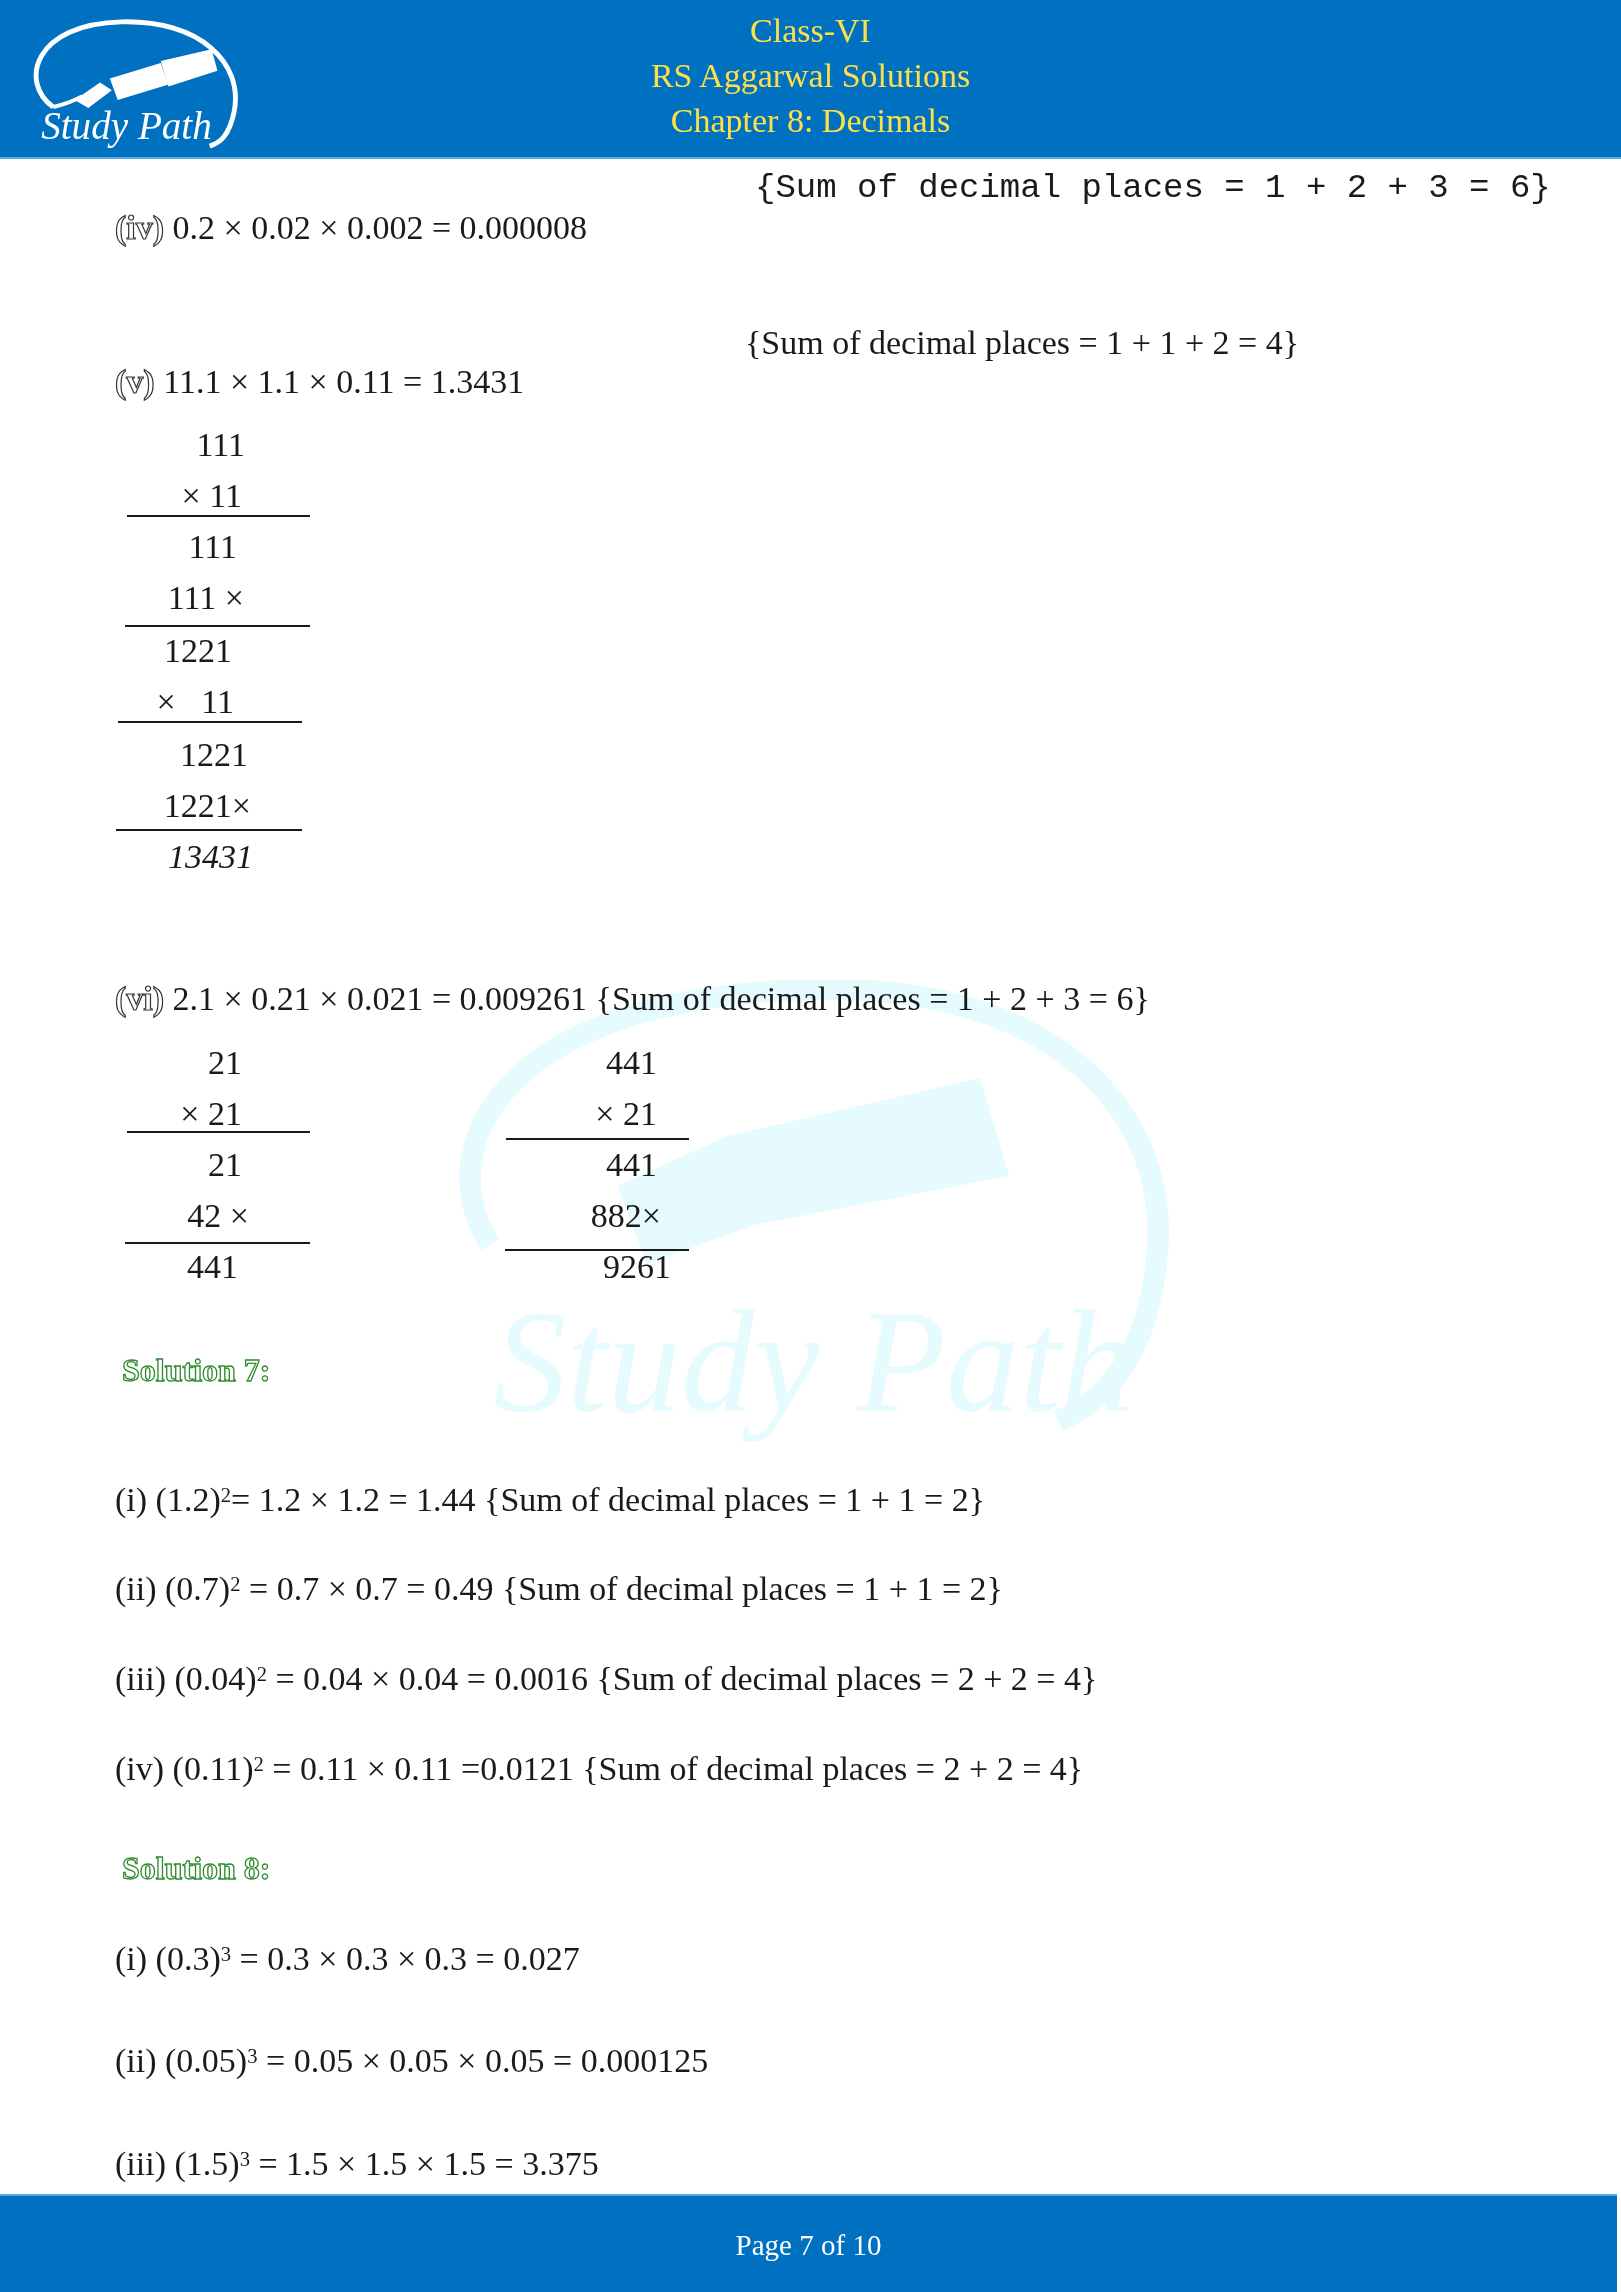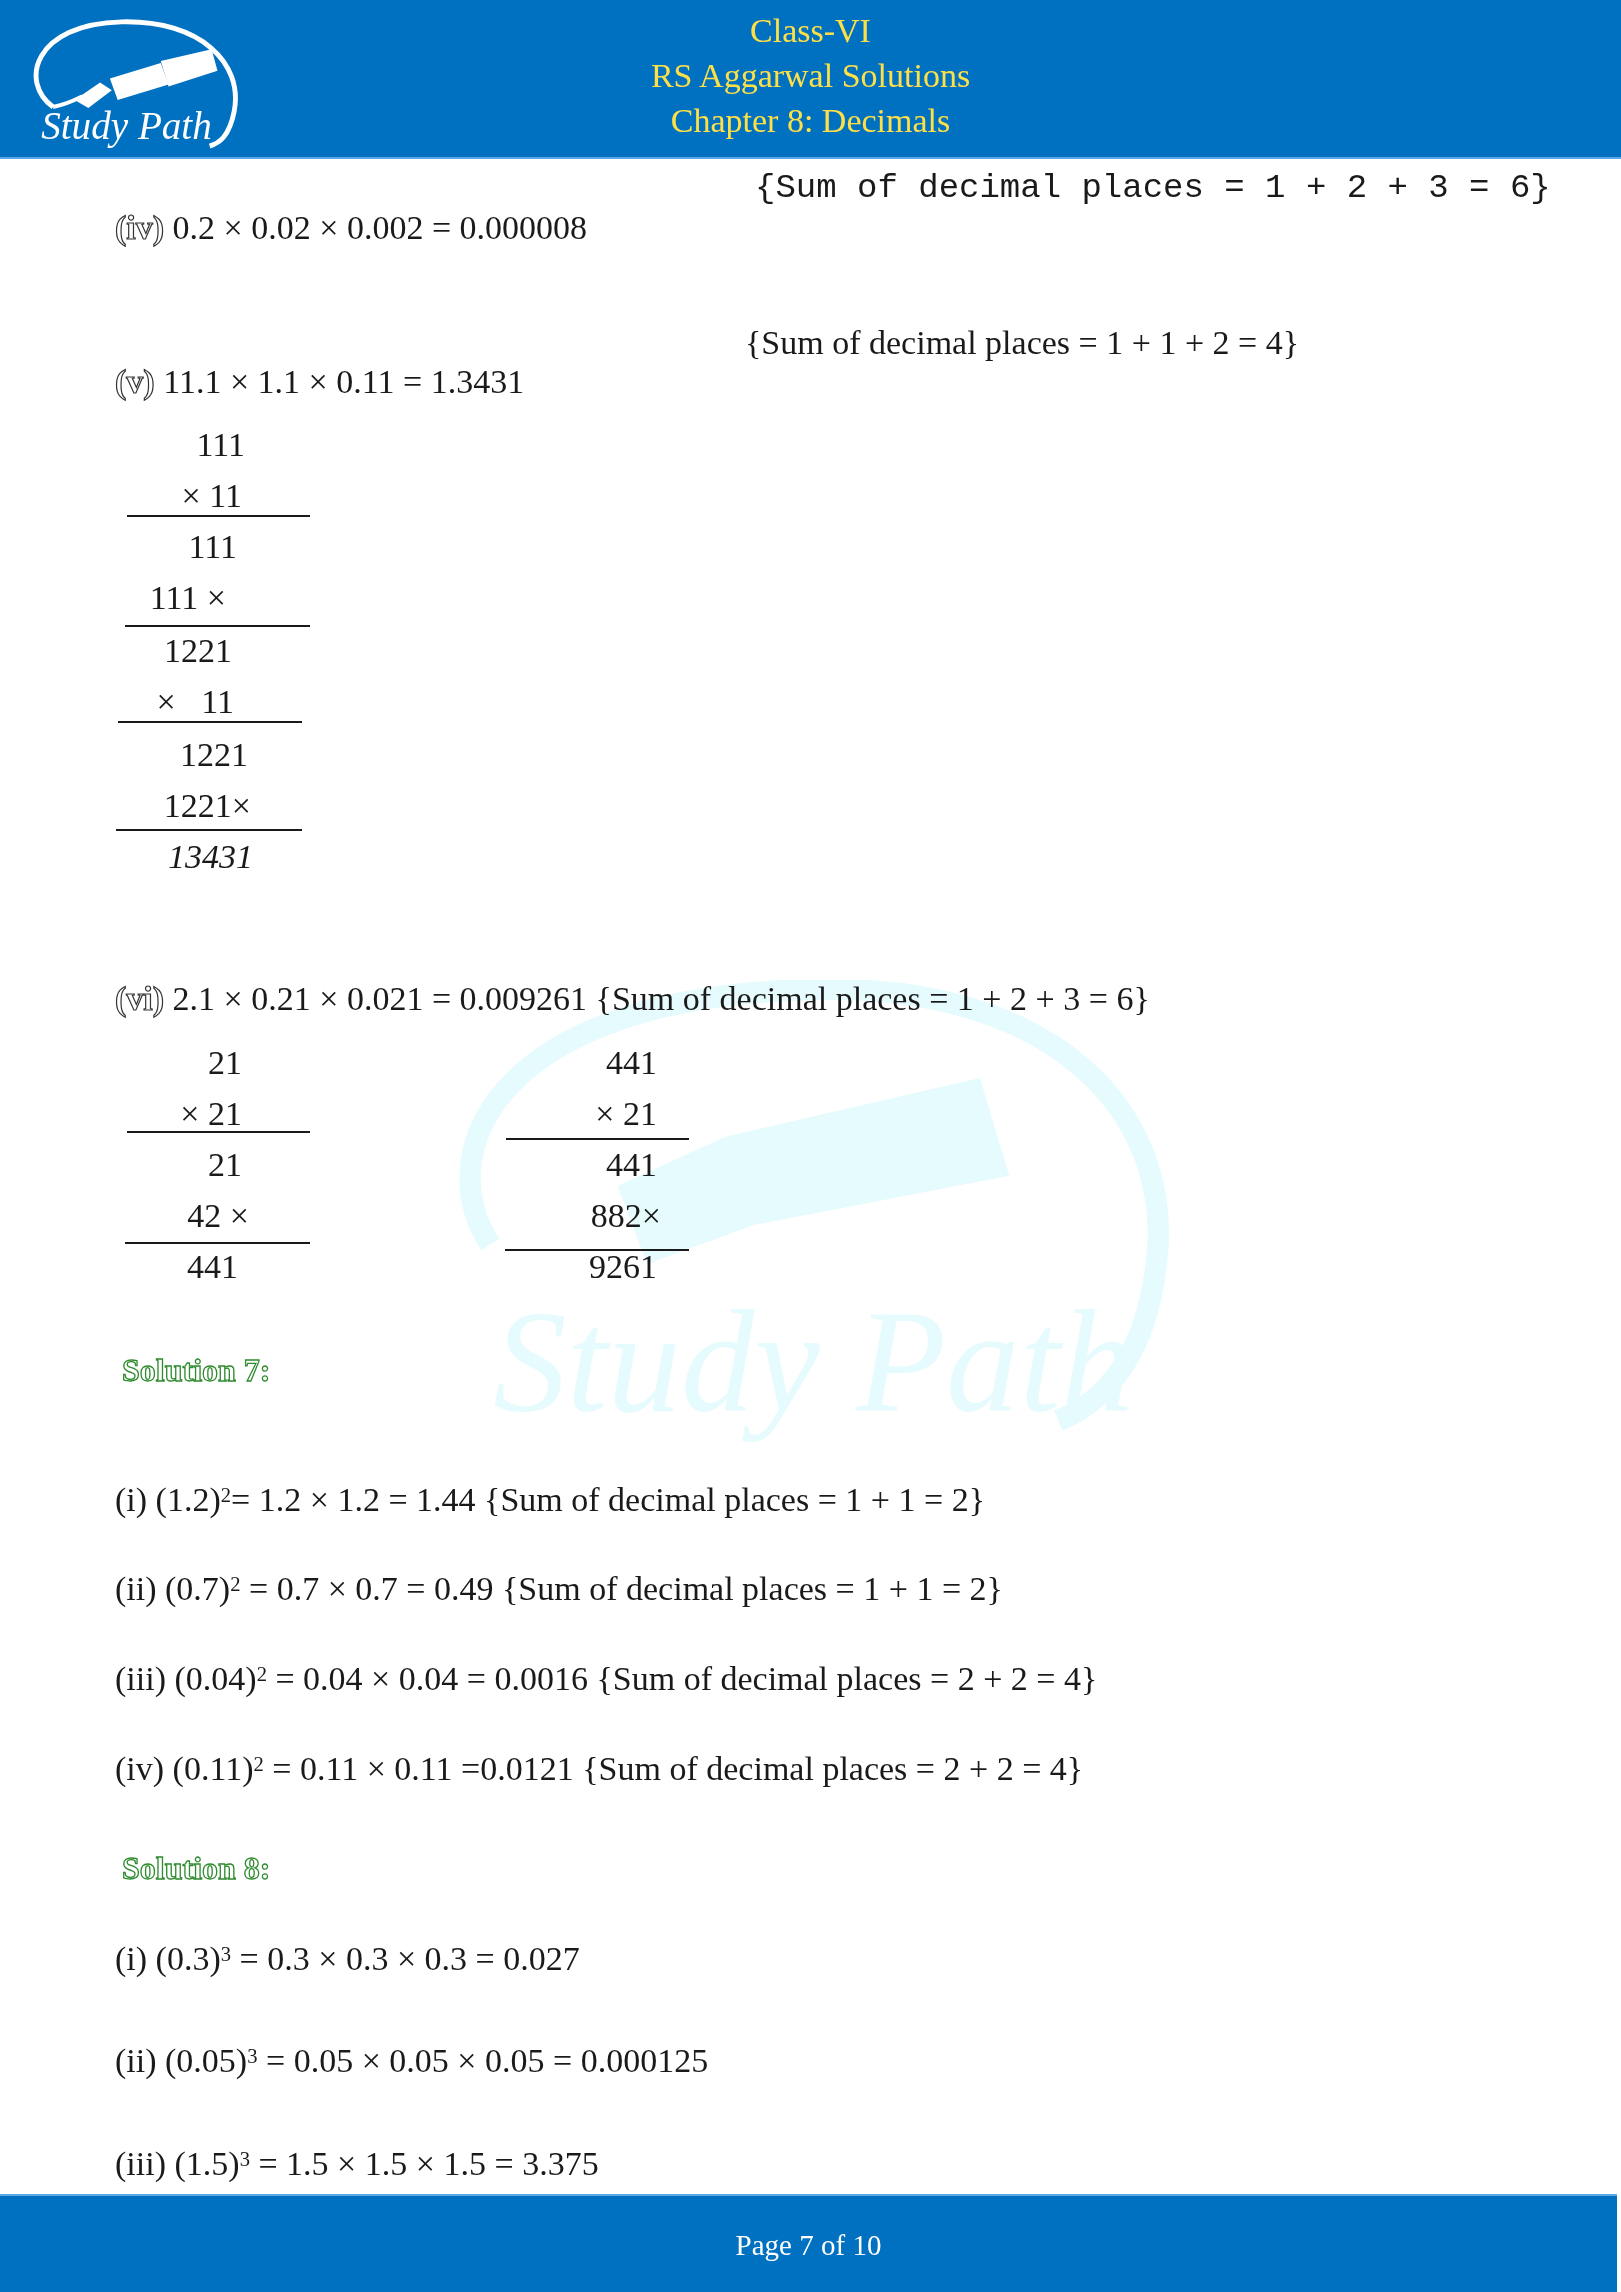--- a/index.html
+++ b/index.html
@@ -82,21 +82,21 @@
 <div class="line" style="left:98px; top:323px;">
   <span class="lbl-outline">(v)</span><span> 11.1 × 1.1 × 0.11 = 1.3431</span>
 </div>
 <div class="line" style="left:745px; top:323px;">{Sum of decimal places = 1 + 1 + 2 = 4}</div>
 
 <div>
   <div class="mul" style="left:118px; top:425px; width:127px;">111</div>
   <div class="mul" style="left:118px; top:476px; width:124px;">× 11</div>
   <div class="rule" style="left:127px; top:515px; width:183px;"></div>
   <div class="mul" style="left:118px; top:527px; width:119px;">111</div>
-  <div class="mul" style="left:104px; top:578px; width:122px;">111 ×</div>
+  <div class="mul" style="left:122px; top:578px; width:122px;">111 ×</div>
   <div class="rule" style="left:125px; top:625px; width:185px;"></div>
   <div class="mul" style="left:118px; top:631px; width:114px;">1221</div>
   <div class="mul" style="left:118px; top:682px; width:116px;">×   11</div>
   <div class="rule" style="left:118px; top:721px; width:184px;"></div>
   <div class="mul" style="left:118px; top:735px; width:130px;">1221</div>
   <div class="mul" style="left:118px; top:786px; width:133px;">1221×</div>
   <div class="rule" style="left:116px; top:829px; width:186px;"></div>
   <div class="mul" style="left:118px; top:837px; width:135px;font-style:italic;">13431</div>
 </div>
 
@@ -114,21 +114,21 @@
   <div class="mul" style="left:118px; top:1247px; width:120px;">441</div>
 </div>
 
 <div>
   <div class="mul" style="left:490px; top:1043px; width:167px;">441</div>
   <div class="mul" style="left:490px; top:1094px; width:167px;">× 21</div>
   <div class="rule" style="left:506px; top:1138px; width:183px;"></div>
   <div class="mul" style="left:490px; top:1145px; width:167px;">441</div>
   <div class="mul" style="left:490px; top:1196px; width:171px;">882×</div>
   <div class="rule" style="left:505px; top:1249px; width:184px;"></div>
-  <div class="mul" style="left:490px; top:1247px; width:167px;">9261</div>
+  <div class="mul" style="left:504px; top:1247px; width:167px;">9261</div>
 </div>
 
 <div class="sol-head" style="left:98px; top:1351px;">Solution 7:</div>
 
 <div class="line" style="left:98px; top:1441px;">
   <span>(i) (1.2)</span><sup>2</sup><span>= 1.2 × 1.2 = 1.44 {Sum of decimal places = 1 + 1 = 2}</span>
 </div>
 <div class="line" style="left:98px; top:1530px;">
   <span>(ii) (0.7)</span><sup>2</sup><span> = 0.7 × 0.7 = 0.49 {Sum of decimal places = 1 + 1 = 2}</span>
 </div>

